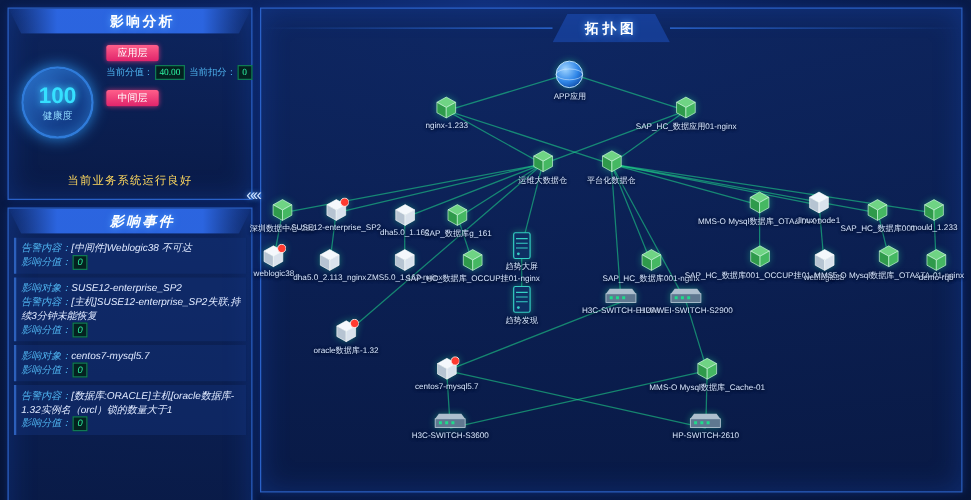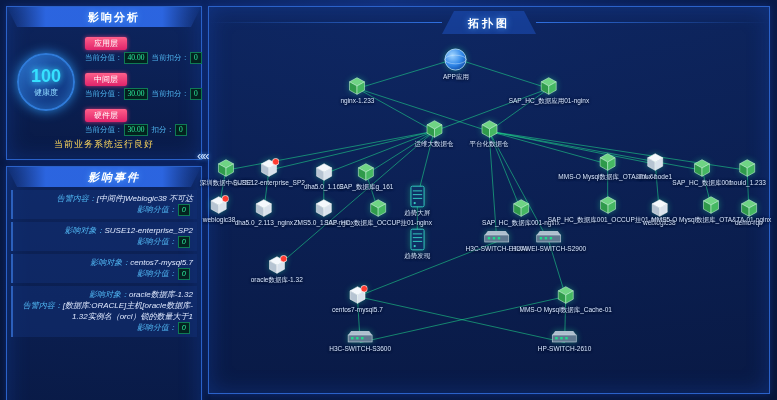--- a/index.html
+++ b/index.html
@@ -30,21 +30,21 @@
   .layer-vals { margin-top:2px; font-size:7.5px; white-space:nowrap; color:#cfe0ff; }
   .key { color:#4fb4f0; }
   .score-box { display:inline-block; background:rgba(3,34,26,.92); border:1px solid #0f7a55; color:#2cf0a0;
     padding:0 3px; margin:0 3px 0 1px; font-size:7.5px; line-height:10px; }
   .ia-status { position:absolute; left:0; right:0; bottom:8px; text-align:center; font-size:9px; color:#ffd95e; letter-spacing:1px; }
 
   
   #panel-events { left:6px; top:166px; width:196px; height:268px;font-style:italic; }
   .events { position:absolute; left:4px; right:4px; top:23px; bottom:4px; overflow:hidden; }
   .event-block { background:rgba(17,48,118,.5); border-left:2px solid rgba(70,140,255,.55); margin-bottom:3px; padding:3px 4px; cursor:pointer; }
-  .event-line { font-size:8px; line-height:1.38; color:#dfe9ff; word-break:break-all;text-align:right; }
+  .event-line { font-size:8px; line-height:1.38; color:#dfe9ff; word-break:break-all; }
 
   
   .collapse-btn { position:absolute; left:197px; top:148px; z-index:6; color:#cfe3ff; font-size:13px;
     letter-spacing:-2px; cursor:pointer; text-shadow:0 0 4px #4fa0ff; }
 
   
   #panel-topo { left:208px; top:6px; width:562px; height:388px; }
   .topo-header { position:absolute; left:0; right:0; top:4px; display:flex; align-items:center; z-index:4; pointer-events:none; }
   .t-line { flex:1; height:1px; background:linear-gradient(90deg, transparent, #2f6fe0); }
   .t-line.right { background:linear-gradient(270deg, transparent, #2f6fe0); }
@@ -65,45 +65,44 @@
   <div class="panel" id="panel-analysis">
     <div class="panel-header">
       <span class="panel-title">影响分析</span>
     </div>
     <div class="gauge">
       <span class="gauge-value">100</span>
       <span class="gauge-label">健康度</span>
     </div>
     <div class="layer-list">
         <div class="layer-row"><span class="layer-badge">应用层</span><div class="layer-vals"><span class="key">当前分值：</span><span class="score-box">40.00</span><span class="key">当前扣分：</span><span class="score-box">0</span></div></div>
-        <div class="layer-row"><span class="layer-badge">中间层</span><div class="layer-vals"><span class="key">当前分值：</span><span class="score-box">30.00</span><span class="key">当前扣分：</span><span class="score-box">0</span></div></div>
-        <div class="layer-row"><span class="layer-badge">硬件层</span><div class="layer-vals"><span class="key">当前分值：</span><span class="score-box">30.00</span><span class="key">扣分：</span><span class="score-box">0</span></div></div>
+        <div class="layer-row"><span class="layer-badge">中间层</span></div>
       </div>
     <div class="ia-status">当前业务系统运行良好</div>
   </div>
 
   <div class="panel" id="panel-events">
     <div class="panel-header">
       <span class="panel-title">影响事件</span>
     </div>
     <div class="events">
         <div class="event-block">
           <div class="event-line"><span class="key">告警内容：</span><span>[中间件]Weblogic38 不可达</span></div>
           <div class="event-line"><span class="key">影响分值：</span><span class="score-box">0</span></div>
         </div>
         <div class="event-block">
           <div class="event-line"><span class="key">影响对象：</span><span>SUSE12-enterprise_SP2</span></div>
+          <div class="event-line"><span class="key">告警内容：</span><span>[主机]SUSE12-enterprise_SP2失联,持续3分钟未能恢复</span></div>
           <div class="event-line"><span class="key">影响分值：</span><span class="score-box">0</span></div>
         </div>
         <div class="event-block">
           <div class="event-line"><span class="key">影响对象：</span><span>centos7-mysql5.7</span></div>
           <div class="event-line"><span class="key">影响分值：</span><span class="score-box">0</span></div>
         </div>
         <div class="event-block">
-          <div class="event-line"><span class="key">影响对象：</span><span>oracle数据库-1.32</span></div>
           <div class="event-line"><span class="key">告警内容：</span><span>[数据库:ORACLE]主机[oracle数据库-1.32实例名（orcl）锁的数量大于1</span></div>
           <div class="event-line"><span class="key">影响分值：</span><span class="score-box">0</span></div>
         </div>
       </div>
   </div>
 
   <div class="collapse-btn">
     <span>«</span><span>«</span>
   </div>
 

